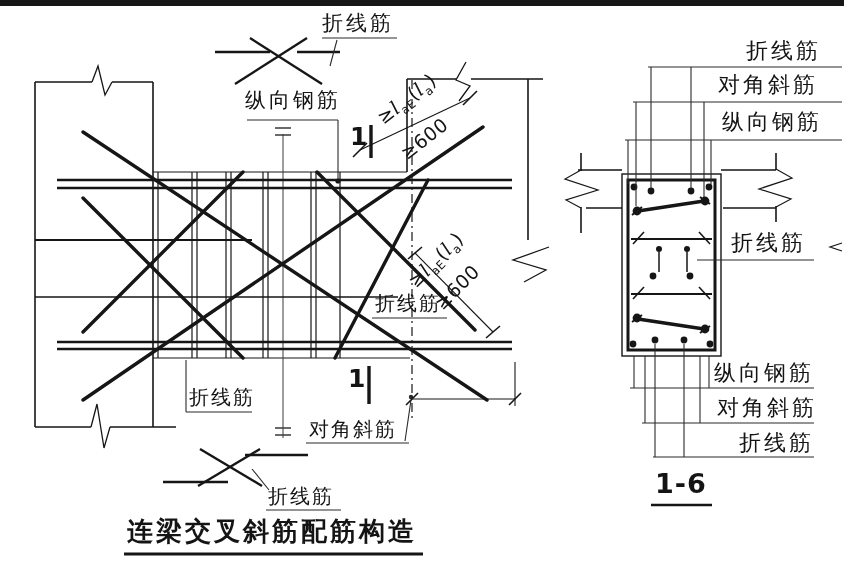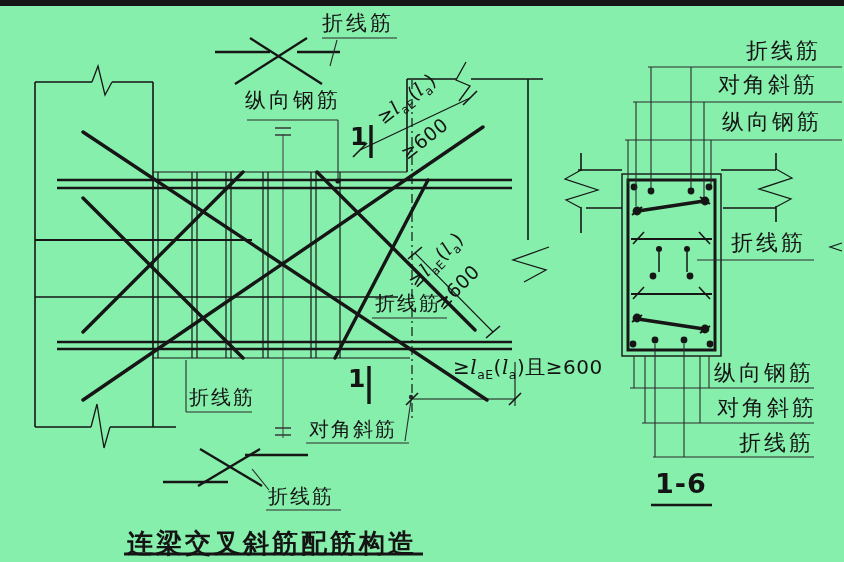--- a/index.html
+++ b/index.html
@@ -1,26 +1,26 @@
 <!DOCTYPE html>
 <html><head>
 <meta charset="utf-8">
 <style>
   html,body{margin:0;padding:0;background:#e8e8e4;}
   .canvas{
-    position:relative;width:844px;height:562px;background:#86efac;overflow:hidden;
+    position:relative;width:844px;height:562px;background:#ffffff;overflow:hidden;
     font-family:"DejaVu Sans","Liberation Sans",sans-serif;color:#141414;text-align:center;
   }
   svg{position:absolute;left:0;top:0;}
   .lbl{position:absolute;white-space:nowrap;line-height:1;}
   .s21{font-size:21px;letter-spacing:3px;}
   .s20{font-size:20px;letter-spacing:2px;}
   .s22{font-size:22px;letter-spacing:3px;}
   .num{font-size:25px;font-weight:bold;letter-spacing:1px;}
-  .title{font-size:26px;font-weight:bold;letter-spacing:3px;margin-top:12px;}
+  .title{font-size:26px;font-weight:bold;letter-spacing:3px;}
   .dim{font-size:19px;letter-spacing:0.5px;}
   .rot{transform-origin:0 50%;}
   .dim i{font-family:"DejaVu Serif","Liberation Serif",serif;font-style:italic;}
   .dim sub{font-size:0.62em;}
 </style>
 </head>
 <body>
 
 <div class="canvas">
 
@@ -214,21 +214,20 @@
   <div class="lbl s20" style="left:375px;top:293px;">折线筋</div>
   <div class="lbl s20" style="left:189px;top:387px;">折线筋</div>
   <div class="lbl s20" style="left:309px;top:419px;">对角斜筋</div>
   <div class="lbl s20" style="left:268px;top:486px;">折线筋</div>
   <div class="lbl title" style="left:127px;top:518px;">连梁交叉斜筋配筋构造</div>
 
   <div class="lbl dim rot" style="left:381px;top:110px;transform:rotate(-38deg);"><span>≥</span><i>l</i><sub>aE</sub><span>(</span><i>l</i><sub>a</sub><span>)</span></div>
   <div class="lbl dim rot" style="left:403px;top:146px;transform:rotate(-38deg);">≥600</div>
   <div class="lbl dim rot" style="left:413px;top:274px;transform:rotate(-45deg);"><span>≥</span><i>l</i><sub>aE</sub><span>(</span><i>l</i><sub>a</sub><span>)</span></div>
   <div class="lbl dim rot" style="left:438px;top:297px;transform:rotate(-45deg);">≥600</div>
-  <div class="lbl dim" style="left:453px;top:357px;font-size:20px;"><span>≥</span><i>l</i><sub>aE</sub><span>(</span><i>l</i><sub>a</sub><span>)</span><span>且≥600</span></div>
 
   <div class="lbl s22" style="left:746px;top:40px;">折线筋</div>
   <div class="lbl s22" style="left:718px;top:74px;">对角斜筋</div>
   <div class="lbl s22" style="left:722px;top:111px;">纵向钢筋</div>
   <div class="lbl s22" style="left:731px;top:232px;">折线筋</div>
   <div class="lbl s22" style="left:714px;top:362px;">纵向钢筋</div>
   <div class="lbl s22" style="left:717px;top:397px;">对角斜筋</div>
   <div class="lbl s22" style="left:739px;top:432px;">折线筋</div>
   <div class="lbl num" style="left:655px;top:470px;font-size:27px;">1-6</div>
 

